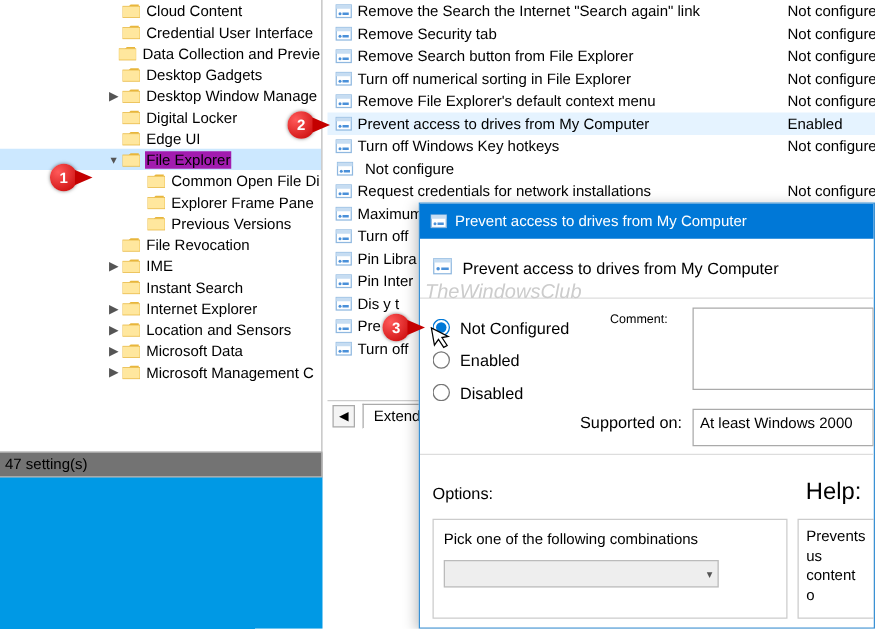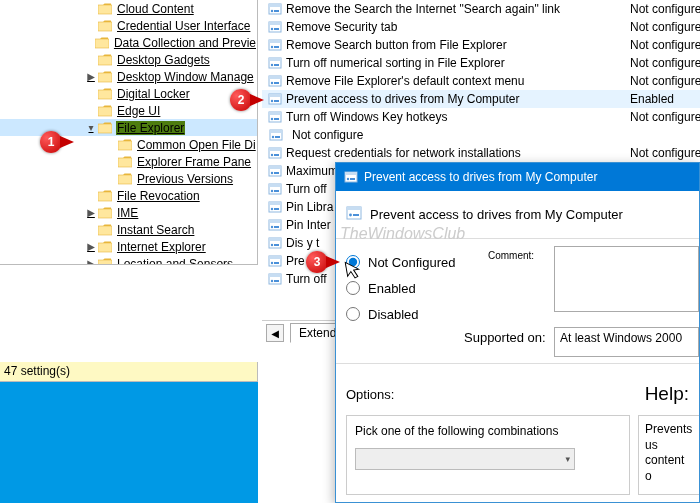--- a/index.html
+++ b/index.html
@@ -10,27 +10,26 @@
     background: #fff;
     width: 700px;
     height: 503px;
     overflow: hidden;
     position: relative;
     color: #000;
   }
   .tree-panel {
     position: absolute;
     left: 0; top: 0;
-    width: 258px; height: 265px;
+    width: 258px; height: 362px;
     border: 1px solid #bbb;
     border-top: none;
     border-left: none;
     background: #fff;
     overflow: hidden;
-    text-decoration: underline;
   }
   .tree { padding-top: 0; }
   .tree-item {
     display: flex;
     align-items: center;
     height: 17px;
     white-space: nowrap;
     padding-left: var(--indent, 0);
   }
   .tree-item .exp {
@@ -38,33 +37,33 @@
     color: #555; font-size: 10px;
     display: inline-block;
   }
   .folder-icon {
     width: 14px; height: 12px;
     margin-right: 4px;
     display: inline-flex;
   }
   .folder-icon svg { width: 14px; height: 12px; }
   .tree-item.selected { background: #cce8ff; }
-  .tree-item.selected .label { background: #4d7c0f; }
+  .tree-item.selected .label { background: #a21caf; }
   .tree-item .label { padding: 0 1px; }
 
   .status-bar {
     position: absolute;
     left: 0; top: 362px;
     width: 258px; height: 20px;
     border: 1px solid #bbb;
     border-left: none;
     border-top: none;
     font-size: 12px;
     padding: 2px 4px;
-    background: #fef9c3;
+    background: #737373;
   }
   .taskbar {
     position: absolute;
     left: 0; top: 382px;
     width: 258px; height: 121px;
     background: #0099e5;
   }
 
   .list-panel {
     position: absolute;

